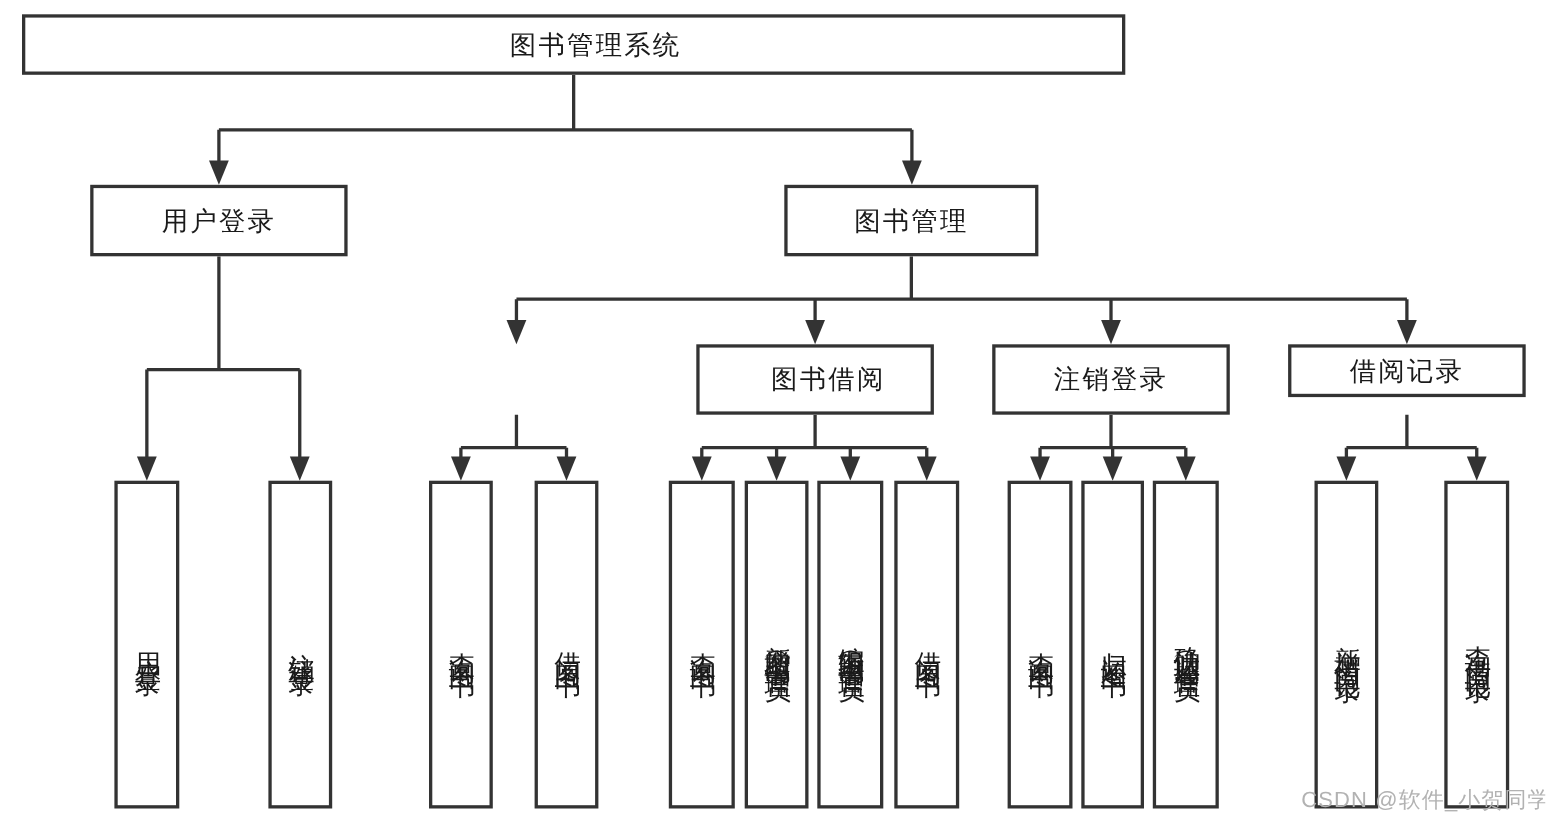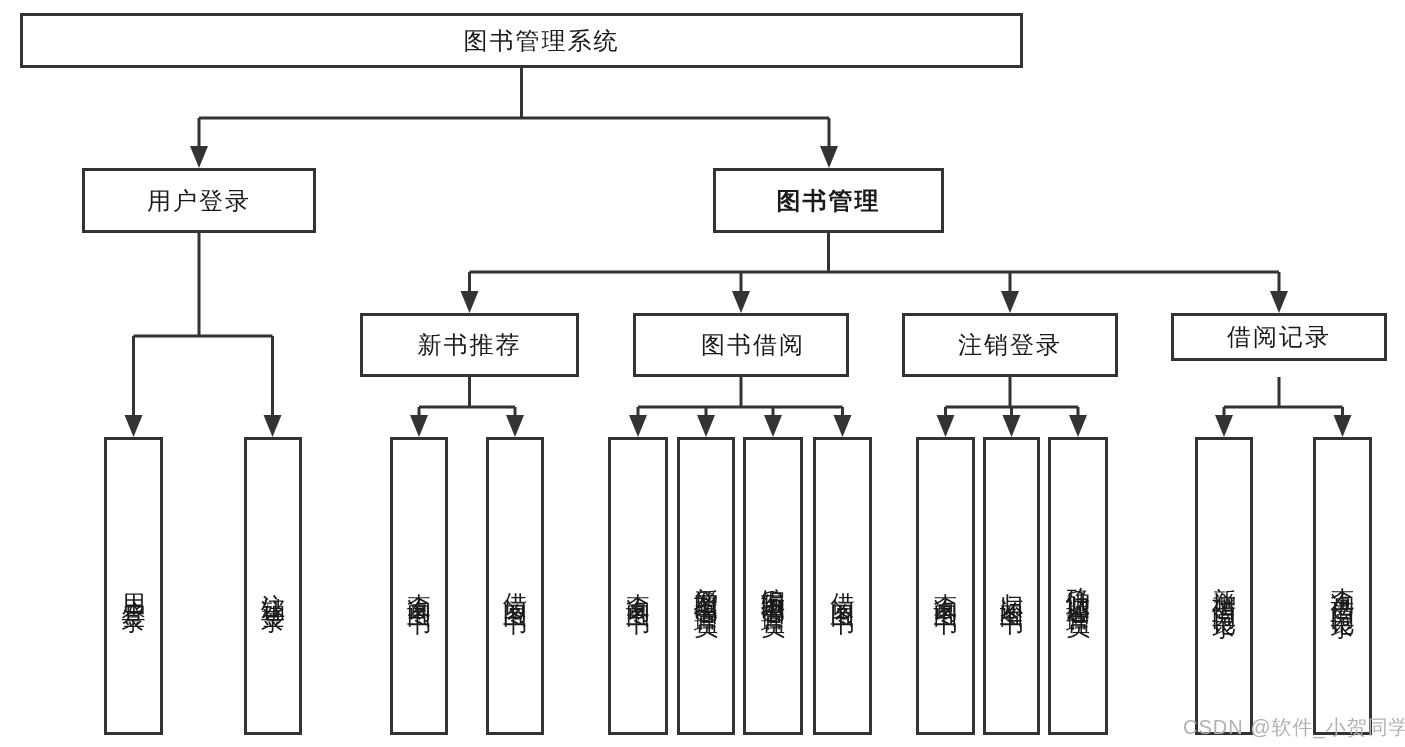--- a/index.html
+++ b/index.html
@@ -96,27 +96,24 @@
     </g>
   </svg>
 
   <div class="node" style="left:20px; top:13px; width:1003px; height:55px;padding-left:40px;">
     <span class="h-label">图书管理系统</span>
   </div>
 
   <div class="node" style="left:82px; top:168px; width:234px; height:65px;">
     <span class="h-label">用户登录</span>
   </div>
-  <div class="node" style="left:713px; top:168px; width:231px; height:65px;font-weight:bold;">
+  <div class="node" style="left:713px; top:168px; width:231px; height:65px;">
     <span class="h-label">图书管理</span>
   </div>
 
-  <div class="node" style="left:360px; top:313px; width:219px; height:64px;">
-    <span class="h-label">新书推荐</span>
-  </div>
   <div class="node" style="left:633px; top:313px; width:216px; height:64px;padding-left:24px;">
     <span class="h-label">图书借阅</span>
   </div>
   <div class="node" style="left:902px; top:313px; width:216px; height:64px;">
     <span class="h-label">注销登录</span>
   </div>
   <div class="node" style="left:1171px; top:313px; width:216px; height:48px;">
     <span class="h-label">借阅记录</span>
   </div>
 

